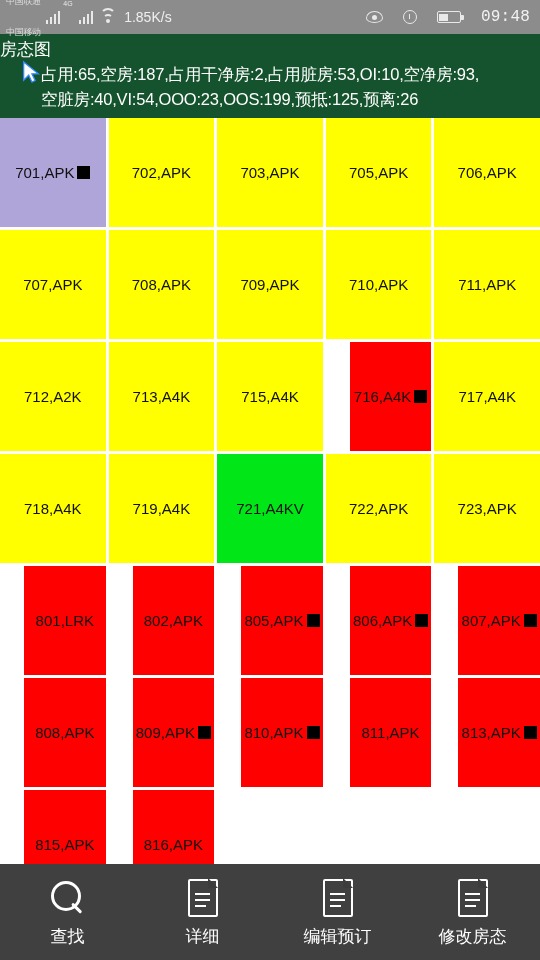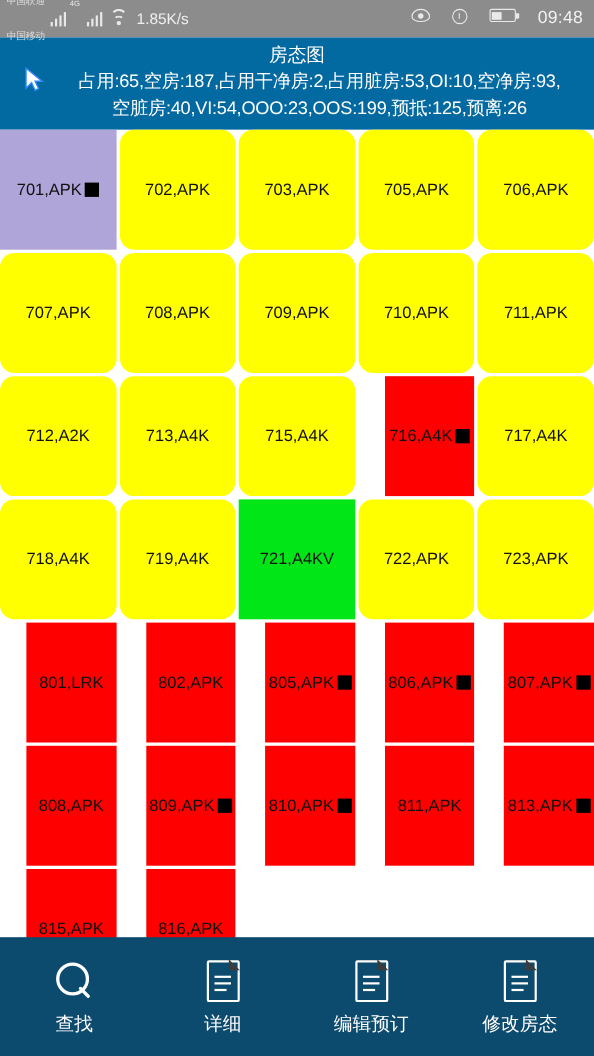--- a/index.html
+++ b/index.html
@@ -19,58 +19,58 @@
   .gtag { font-size:7px; margin:0 1px 0 3px; align-self:flex-start; color:#e9e9e9; }
   .wifi { margin-left:7px; position:relative; width:16px; height:14px; }
   .wifi span { position:absolute; left:50%; transform:translateX(-50%);
     border:2px solid #e9e9e9; border-bottom-color:transparent;
     border-left-color:transparent; border-right-color:transparent; border-radius:50%; }
   .wifi span:nth-child(1){ width:16px;height:16px; bottom:0; }
   .wifi span:nth-child(2){ width:10px;height:10px; bottom:0; }
   .wifi span:nth-child(3){ width:4px;height:4px; bottom:1px; border-bottom-color:#e9e9e9;
     border-left-color:#e9e9e9; border-right-color:#e9e9e9; background:#e9e9e9; }
   .netspeed { font-size:14px; margin-left:8px; color:#efefef; }
-  .sb-right { margin-left:auto; display:flex; gap:20px; }
+  .sb-right { margin-left:auto; display:flex; align-items:center; gap:20px;font-family:Liberation Mono, monospace; }
   .i-eye { width:17px; height:12px; position:relative; }
   .i-eye::before{ content:""; position:absolute; inset:0; border:1.6px solid #e9e9e9;
     border-radius:50% 50% 50% 50%/60% 60% 40% 40%; }
   .i-eye::after{ content:""; position:absolute; left:6px; top:3.6px; width:5px; height:5px;
     border-radius:50%; background:#e9e9e9; }
   .i-alarm { width:14px;height:14px;border:1.6px solid #e9e9e9;border-radius:50%; position:relative;}
   .i-alarm::after{content:"";position:absolute;left:5px;top:2.5px;width:1.4px;height:5px;background:#e9e9e9;}
   .i-batt { width:24px;height:12px;border:1.5px solid #e9e9e9;border-radius:2px;position:relative;
     padding:1.5px; }
   .i-batt::after{content:"";position:absolute;right:-4px;top:3px;width:2.5px;height:5px;background:#e9e9e9;border-radius:0 1px 1px 0;}
   .i-batt i{display:block;width:45%;height:100%;background:#e9e9e9;}
   .clock { font-size:16px; color:#f2f2f2; letter-spacing:.2px; }
 
   
-  .header { background:#0369a1; color:#fff; padding:4px 0 6px; text-align:center; }
+  .header { background:#14532d; color:#fff; padding:4px 0 6px; }
   .header .title { font-size:17px; line-height:24px; font-weight:400; }
   .header .stats { font-size:16.5px; line-height:25px; white-space:nowrap;
     letter-spacing:-.2px;padding-left:41px; }
   .stats-wrap { position:relative; }
   .cursor-icon { position:absolute; left:20px; top:-2px; width:22px; height:24px; }
 
   
   .grid { display:grid; grid-template-columns:repeat(5,1fr);
     gap:3px; padding:0 0 0 0; background:#fff; height:732px;
     grid-auto-rows:109px; }
   .cell { position:relative; display:flex; justify-content:center;
     font-size:15px; color:#111; }
   .cell .lbl { display:inline-flex; align-items:center; gap:3px; }
   .marker { display:inline-block; width:13px; height:13px; background:#000; }
-  .c-yellow { background:#ffff00;border-radius:13px; }
+  .c-yellow { background:#ffff00; }
   .c-red    { background:#fe0000;margin-left:24px; }
   .c-green  { background:#00e617; }
   .c-purple { background:#b0a5d8; }
 
   
-  .tabbar { position:absolute; left:0; bottom:0; width:540px; height:108px;
-    background:#0c4a6e; display:flex; align-items:center; }
+  .tabbar { position:absolute; left:0; bottom:0; width:540px; height:96px;
+    background:#404040; display:flex; align-items:center; }
   .tab { flex:1; display:flex; flex-direction:column; align-items:center;
     justify-content:center; gap:6px; color:#fff; }
   .tab .glyph { height:42px; display:flex; align-items:center; justify-content:center; }
   .tab .tl { font-size:17px; color:#fff; }
   .doc { width:30px;height:38px; border:2.5px solid #fff; border-radius:2px;
     position:relative; }
   .doc::before{ content:""; position:absolute; right:-2.5px; top:-2.5px;
     border-width:0 10px 10px 0; border-style:solid; border-color:#3c3c3c transparent; }
   .doc i { position:absolute; left:5px; width:15px; height:2.2px; background:#fff; }
   .doc i:nth-of-type(1){ top:12px; } .doc i:nth-of-type(2){ top:18px; }

